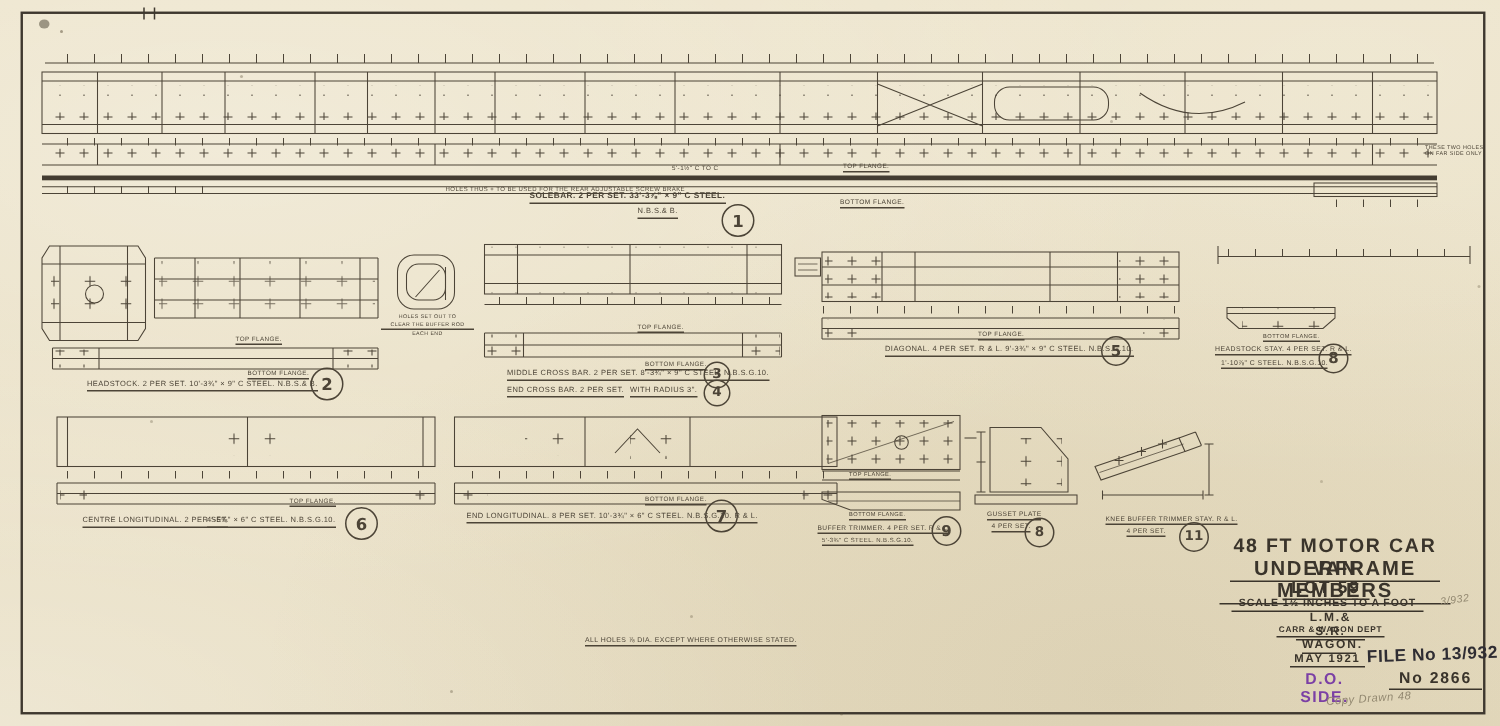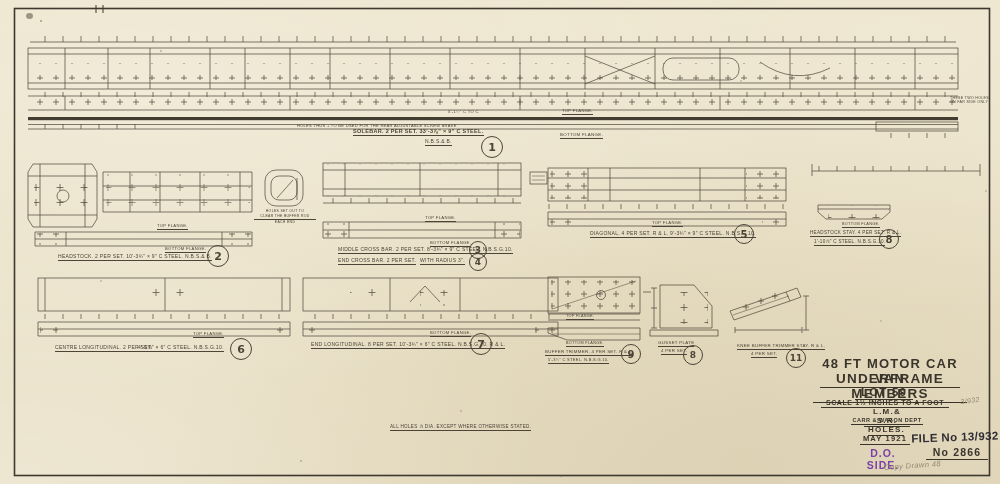--- a/index.html
+++ b/index.html
@@ -219,20 +219,20 @@
 
   <span class="lbl u" style="left:390px;top:425px;font-size:4.6px;">ALL HOLES ⅞ DIA. EXCEPT WHERE OTHERWISE STATED.</span>
 
   <span class="tb tbu" style="left:820px;top:356px;width:140px;font-size:13px;">48 FT MOTOR CAR VAN</span>
   <span class="tb tbu" style="left:813px;top:371px;width:154px;font-size:13.5px;">UNDERFRAME MEMBERS</span>
   <span class="tb tbu" style="left:855px;top:386px;width:58px;font-size:11.5px;">LOT 59</span>
   <span class="tb tbu" style="left:821px;top:399px;width:128px;font-size:7px;letter-spacing:.6px;">SCALE 1½ INCHES TO A FOOT</span>
   <span class="tb pencil" style="left:955px;top:397px;width:30px;font-size:7px;transform:rotate(-8deg);">3/932</span>
   <span class="tb tbu" style="left:864px;top:407px;width:46px;font-size:8px;">L.M.&amp; S.R.</span>
   <span class="tb tbu" style="left:851px;top:417px;width:72px;font-size:5.5px;letter-spacing:.5px;">CARR &amp; WAGON DEPT</span>
-  <span class="tb tbu" style="left:868px;top:425px;width:36px;font-size:8px;">HOLES.</span>
+  <span class="tb tbu" style="left:868px;top:425px;width:36px;font-size:8px;">WAGON.</span>
   <span class="tb tbu" style="left:860px;top:434px;width:50px;font-size:7.5px;">MAY 1921</span>
   <span class="tb" style="left:910px;top:431px;width:90px;font-size:11.5px;letter-spacing:.4px;transform:rotate(-2deg);color:#2f2d33;">FILE No 13/932</span>
   <span class="tb tbu" style="left:926px;top:446px;width:62px;font-size:10.5px;">No 2866</span>
   <span class="tb stamp" style="left:853px;top:447px;width:60px;font-size:10.5px;">D.O. SIDE.</span>
   <span class="tb pencil" style="left:865px;top:461px;width:95px;font-size:7.5px;transform:rotate(-4deg);">Copy Drawn 48</span>
 
 </div>
 
 </body></html>

